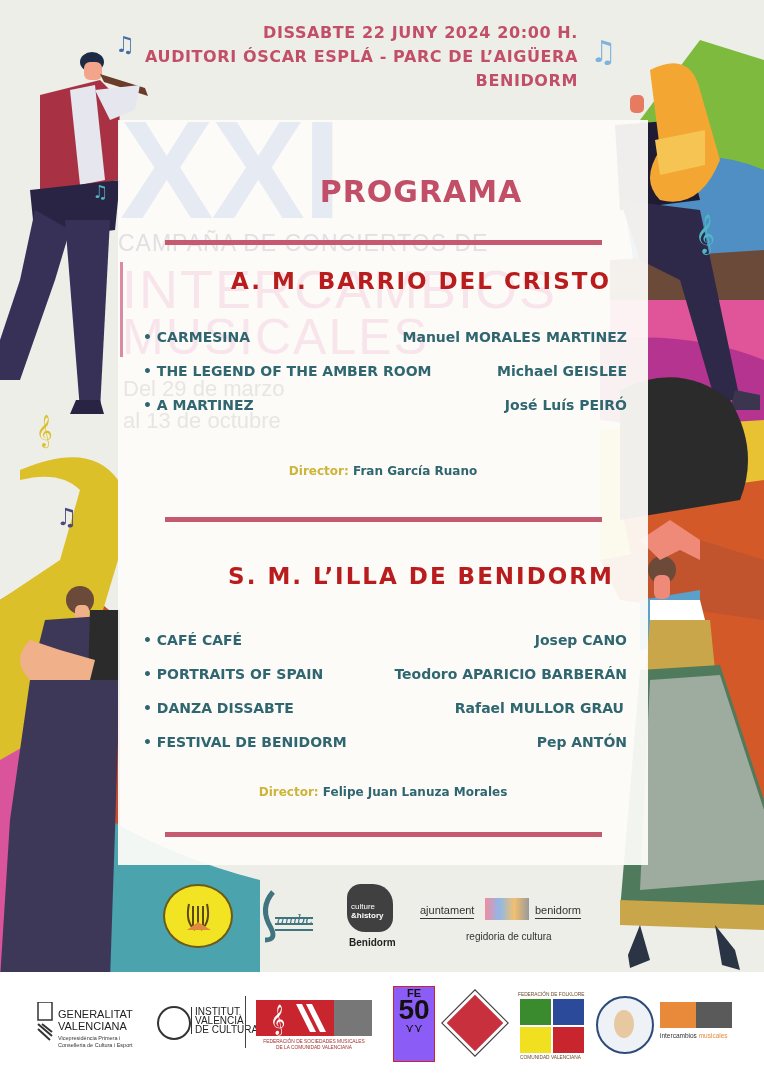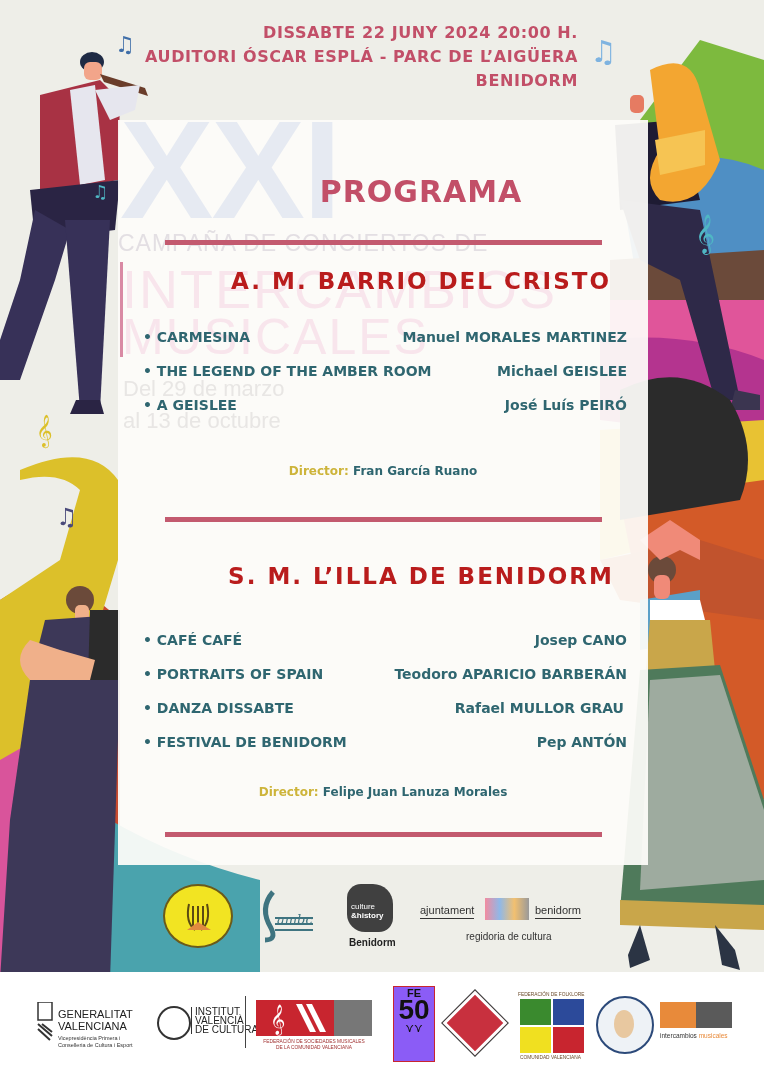--- a/index.html
+++ b/index.html
@@ -104,21 +104,21 @@
 <div class="rule" style="top:240px"></div>
 
 <div class="band" style="top:268px">A. M. BARRIO DEL CRISTO</div>
 
 <div class="piece" style="left:143px;top:329px"><span>•</span> <span>CARMESINA</span></div>
 <div class="composer" style="right:137px;top:329px">Manuel MORALES MARTINEZ</div>
 
 <div class="piece" style="left:143px;top:363px"><span>•</span> <span>THE LEGEND OF THE AMBER ROOM</span></div>
 <div class="composer" style="right:137px;top:363px">Michael GEISLEE</div>
 
-<div class="piece" style="left:143px;top:397px"><span>•</span> <span>A GEISLEE</span></div>
+<div class="piece" style="left:143px;top:397px"><span>•</span> <span>A MARTINEZ</span></div>
 <div class="composer" style="right:137px;top:397px">José Luís PEIRÓ</div>
 
 <div class="director" style="top:464px">
   <span class="lbl">Director:</span>
   <span class="name">Fran García Ruano</span>
 </div>
 <div class="rule" style="top:517px"></div>
 
 <div class="band" style="top:563px">S. M. L’ILLA DE BENIDORM</div>
 

